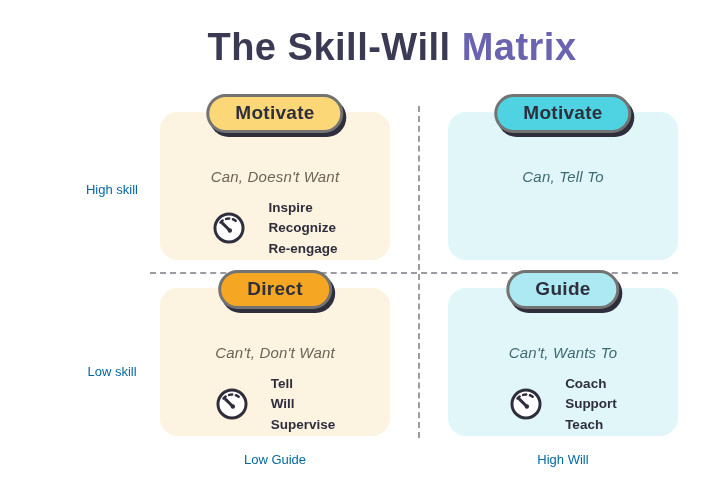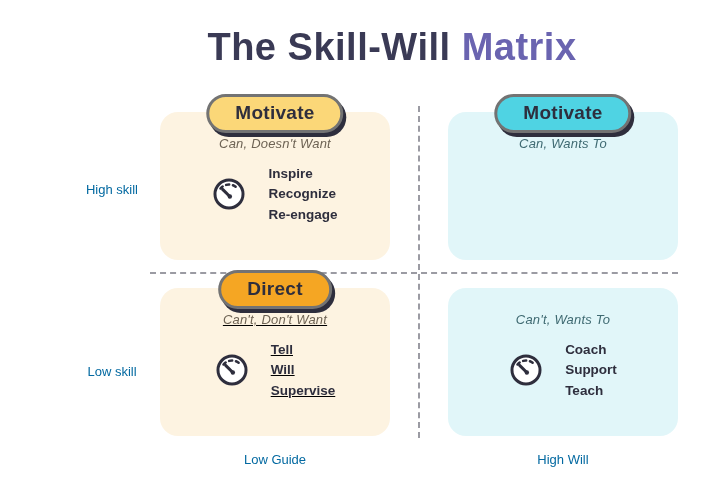--- a/index.html
+++ b/index.html
@@ -50,43 +50,43 @@
     position: absolute;
     width: 230px;
     height: 148px;
     border-radius: 18px;
     display: flex;
     flex-direction: column;
     align-items: center;
   }
   .q-tl { left: 160px; top: 112px; }
   .q-tr { left: 448px; top: 112px; }
-  .q-bl { left: 160px; top: 288px; text-decoration: underline; }
+  .q-bl { left: 160px; top: 288px; }
   .q-br { left: 448px; top: 288px; }
 
   .badge {
     position: absolute;
     top: -18px;
     left: 50%;
     transform: translateX(-50%);
     border: 3px solid #737373;
     border-radius: 999px;
     padding: 5px 26px 6px 26px;
     box-shadow: 3px 4px 0 #2e2e3d;
     font-weight: 800;
     font-size: 19px;
     color: #2e2e3d;
     white-space: nowrap;
     letter-spacing: 0.3px;
   }
 
   .subtitle {
-    margin-top: 24px;
+    margin-top: 56px;
     font-style: italic;
-    font-size: 13px;
+    font-size: 15px;
     letter-spacing: 0.2px;
   }
 
   .content {
     margin-top: 13px;
     display: flex;
     align-items: center;
     gap: 22px;
     justify-content: flex-end;
   }
@@ -142,21 +142,21 @@
         <div class="action">Recognize</div>
         <div class="action">Re-engage</div>
       </div>
     </div>
   </div>
 
   <div class="card q-tr" style="background-color: rgb(225, 246, 249);">
     <div class="badge" style="background-color: rgb(79, 211, 227);">
       <span>Motivate</span>
     </div>
-    <div class="subtitle" style="color: rgb(63, 106, 114);">Can, Wants To</div>
+    <div class="subtitle" style="color: rgb(63, 106, 114);">Can, Tell To</div>
   </div>
 
   <div class="card q-bl" style="background-color: rgb(253, 243, 225);">
     <div class="badge" style="background-color: rgb(245, 166, 35);">
       <span>Direct</span>
     </div>
     <div class="subtitle" style="color: rgb(110, 99, 84);">Can't, Don't Want</div>
     <div class="content">
       <span class="gauge">
         <svg width="34" height="34" viewBox="0 0 40 40" aria-hidden="true">
@@ -168,20 +168,23 @@
       </span>
       <div class="actions">
         <div class="action">Tell</div>
         <div class="action">Will</div>
         <div class="action">Supervise</div>
       </div>
     </div>
   </div>
 
   <div class="card q-br" style="background-color: rgb(225, 246, 249);">
+    <div class="badge" style="background-color: rgb(172, 233, 242);">
+      <span>Guide</span>
+    </div>
     <div class="subtitle" style="color: rgb(63, 106, 114);">Can't, Wants To</div>
     <div class="content">
       <span class="gauge">
         <svg width="34" height="34" viewBox="0 0 40 40" aria-hidden="true">
           <circle cx="20" cy="20" r="16.5" fill="#ffffff" stroke="#2e2e3d" stroke-width="3.5"></circle>
           <path d="M10 13.5 A 13 13 0 0 1 30 13.5" fill="none" stroke="#2e2e3d" stroke-width="3" stroke-linecap="round" stroke-dasharray="3.5 4.5"></path>
           <line x1="21" y1="23" x2="12.5" y2="14.5" stroke="#2e2e3d" stroke-width="3.5" stroke-linecap="round"></line>
           <circle cx="21" cy="23" r="2.6" fill="#2e2e3d"></circle>
         </svg>
       </span>

